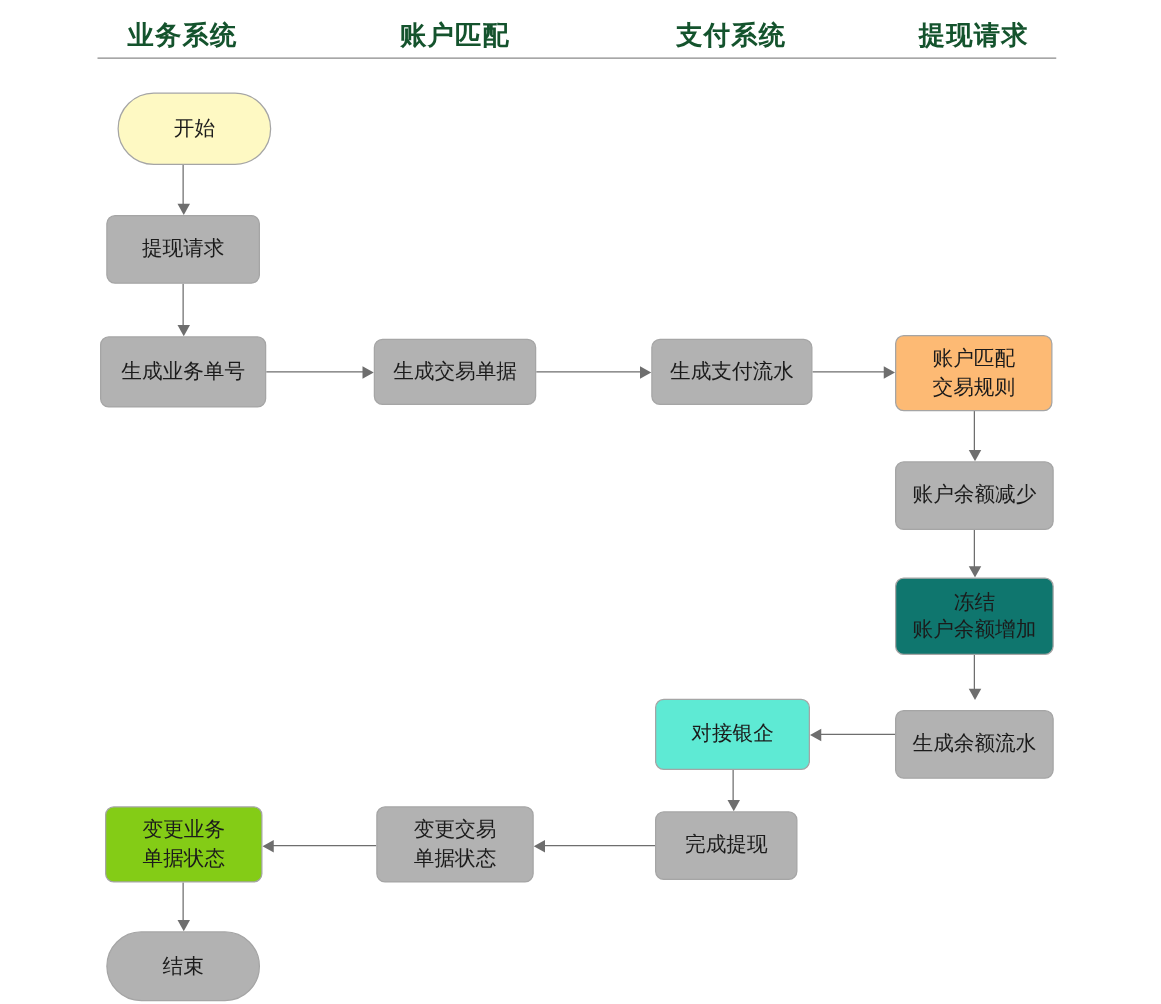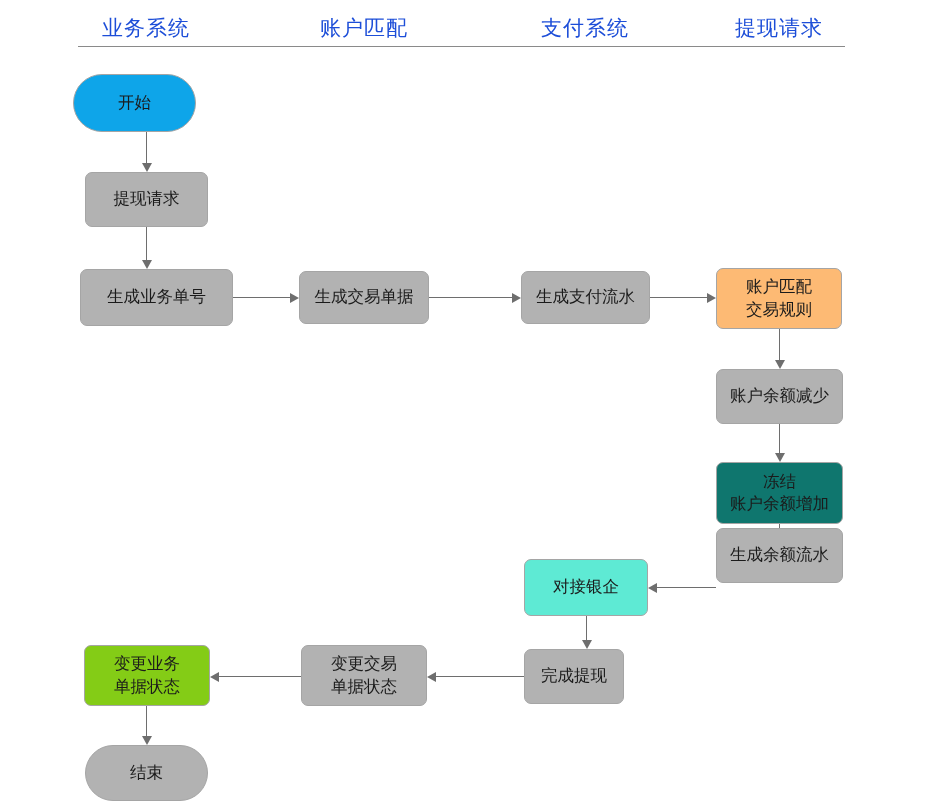--- a/index.html
+++ b/index.html
@@ -17,22 +17,22 @@
     height: 803px;
     background: #ffffff;
     overflow: hidden;
   }
   
   .lane-header {
     position: absolute;
     top: 14px;
     text-align: center;
     font-size: 21px;
-    font-weight: normal;
-    color: #1d4ed8;
+    font-weight: bold;
+    color: #14532d;
     letter-spacing: 1px;
     white-space: nowrap;
   }
   .header-rule {
     position: absolute;
     left: 78px;
     top: 46px;
     width: 767px;
     height: 1px;
     background: #8a8a8a;
@@ -144,32 +144,32 @@
       <div style="position: absolute; left: 0px; top: 0px; width: 100%; height: 100%;">
         <div class="conn h" style="background: rgb(110, 110, 110); position: absolute; top: 676px; left: 218px; width: 83px;"></div>
         <div class="arrowhead left" style="top: 671.7px; left: 210px; border-right-color: rgb(110, 110, 110);"></div>
       </div>
       <div style="position: absolute; left: 0px; top: 0px; width: 100%; height: 100%;">
         <div class="conn v" style="background: rgb(110, 110, 110); position: absolute; left: 146px; top: 706px; height: 31px;"></div>
         <div class="arrowhead down" style="left: 141.7px; top: 736px; border-top-color: rgb(110, 110, 110);"></div>
       </div>
     </div>
   <div id="node-layer">
-      <div class="node terminator" style="left: 73px; top: 74px; width: 123px; height: 58px; background: #0ea5e9; border-color: rgb(165, 165, 165); color: rgb(27, 27, 27);">开始</div>
+      <div class="node terminator" style="left: 94px; top: 74px; width: 123px; height: 58px; background: #fef9c3; border-color: rgb(165, 165, 165); color: rgb(27, 27, 27);">开始</div>
       <div class="node" style="left: 85px; top: 172px; width: 123px; height: 55px; background: rgb(178, 178, 178); border-color: rgb(165, 165, 165); color: rgb(27, 27, 27);">提现请求</div>
-      <div class="node" style="left: 80px; top: 269px; width: 153px; height: 57px; background: rgb(178, 178, 178); border-color: rgb(165, 165, 165); color: rgb(27, 27, 27);">生成业务单号</div>
+      <div class="node" style="left: 80px; top: 269px; width: 133px; height: 57px; background: rgb(178, 178, 178); border-color: rgb(165, 165, 165); color: rgb(27, 27, 27);">生成业务单号</div>
       <div class="node" style="left: 299px; top: 271px; width: 130px; height: 53px; background: rgb(178, 178, 178); border-color: rgb(165, 165, 165); color: rgb(27, 27, 27);">生成交易单据</div>
       <div class="node" style="left: 521px; top: 271px; width: 129px; height: 53px; background: rgb(178, 178, 178); border-color: rgb(165, 165, 165); color: rgb(27, 27, 27);">生成支付流水</div>
       <div class="node" style="left: 716px; top: 268px; width: 126px; height: 61px; background: #fdba74; border-color: rgb(165, 165, 165); color: rgb(27, 27, 27);">账户匹配
 交易规则</div>
       <div class="node" style="left: 716px; top: 369px; width: 127px; height: 55px; background: rgb(178, 178, 178); border-color: rgb(165, 165, 165); color: rgb(27, 27, 27);">账户余额减少</div>
       <div class="node" style="left: 716px; top: 462px; width: 127px; height: 62px; background: #0f766e; border-color: rgb(165, 165, 165); color: rgb(27, 27, 27);">冻结
 账户余额增加</div>
-      <div class="node" style="left: 716px; top: 528px; width: 127px; height: 55px; background: rgb(178, 178, 178); border-color: rgb(165, 165, 165); color: rgb(27, 27, 27);">生成余额流水</div>
+      <div class="node" style="left: 716px; top: 568px; width: 127px; height: 55px; background: rgb(178, 178, 178); border-color: rgb(165, 165, 165); color: rgb(27, 27, 27);">生成余额流水</div>
       <div class="node" style="left: 524px; top: 559px; width: 124px; height: 57px; background: #5eead4; border-color: rgb(165, 165, 165); color: rgb(27, 27, 27);">对接银企</div>
-      <div class="node" style="left: 524px; top: 649px; width: 100px; height: 55px; background: rgb(178, 178, 178); border-color: rgb(165, 165, 165); color: rgb(27, 27, 27);">完成提现</div>
+      <div class="node" style="left: 524px; top: 649px; width: 114px; height: 55px; background: rgb(178, 178, 178); border-color: rgb(165, 165, 165); color: rgb(27, 27, 27);">完成提现</div>
       <div class="node" style="left: 301px; top: 645px; width: 126px; height: 61px; background: rgb(178, 178, 178); border-color: rgb(165, 165, 165); color: rgb(27, 27, 27);">变更交易
 单据状态</div>
       <div class="node" style="left: 84px; top: 645px; width: 126px; height: 61px; background: #84cc16; border-color: rgb(165, 165, 165); color: rgb(27, 27, 27);">变更业务
 单据状态</div>
       <div class="node terminator" style="left: 85px; top: 745px; width: 123px; height: 56px; background: rgb(178, 178, 178); border-color: rgb(165, 165, 165); color: rgb(27, 27, 27);">结束</div>
     </div>
 </div>
 
 </body></html>

